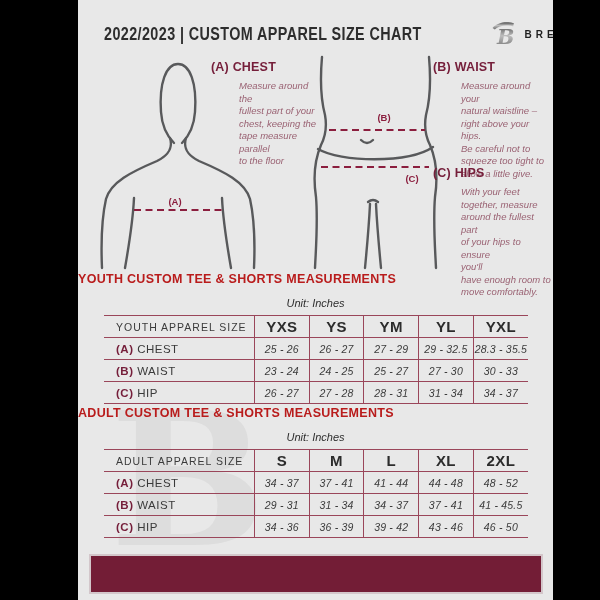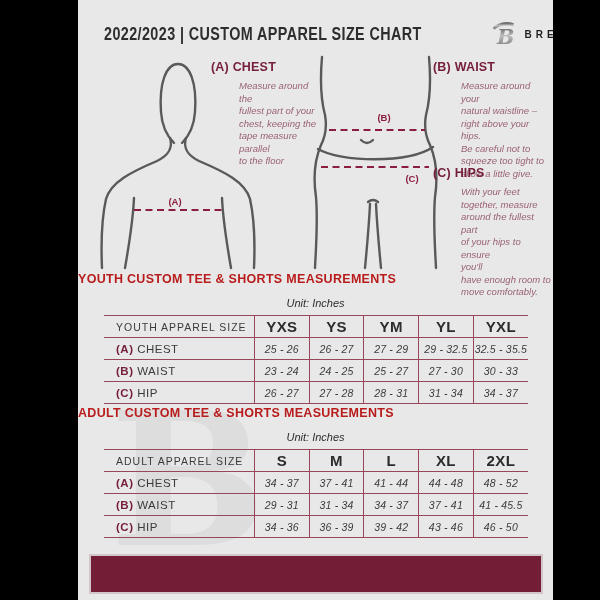--- a/index.html
+++ b/index.html
@@ -166,21 +166,21 @@
         <td class="size-cell">YM</td>
         <td class="size-cell">YL</td>
         <td class="size-cell">YXL</td>
       </tr>
       <tr>
         <td class="row-lbl"><span class="pfx">(A)</span> <span>CHEST</span></td>
         <td class="val-cell">25 - 26</td>
         <td class="val-cell">26 - 27</td>
         <td class="val-cell">27 - 29</td>
         <td class="val-cell">29 - 32.5</td>
-        <td class="val-cell">32.5 - 35.5</td>
+        <td class="val-cell">28.3 - 35.5</td>
       </tr>
       <tr>
         <td class="row-lbl"><span class="pfx">(B)</span> <span>WAIST</span></td>
         <td class="val-cell">23 - 24</td>
         <td class="val-cell">24 - 25</td>
         <td class="val-cell">25 - 27</td>
         <td class="val-cell">27 - 30</td>
         <td class="val-cell">30 - 33</td>
       </tr>
       <tr>

